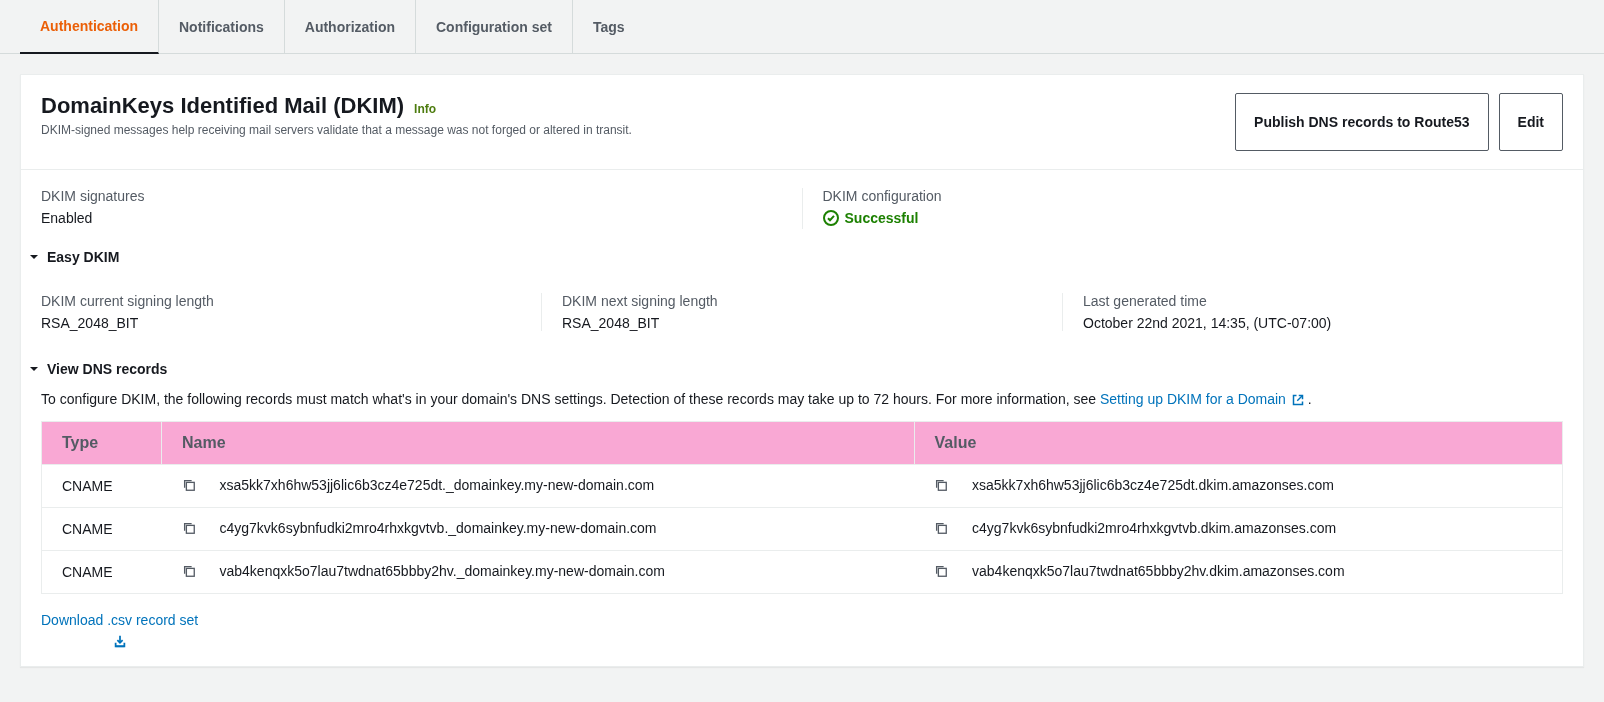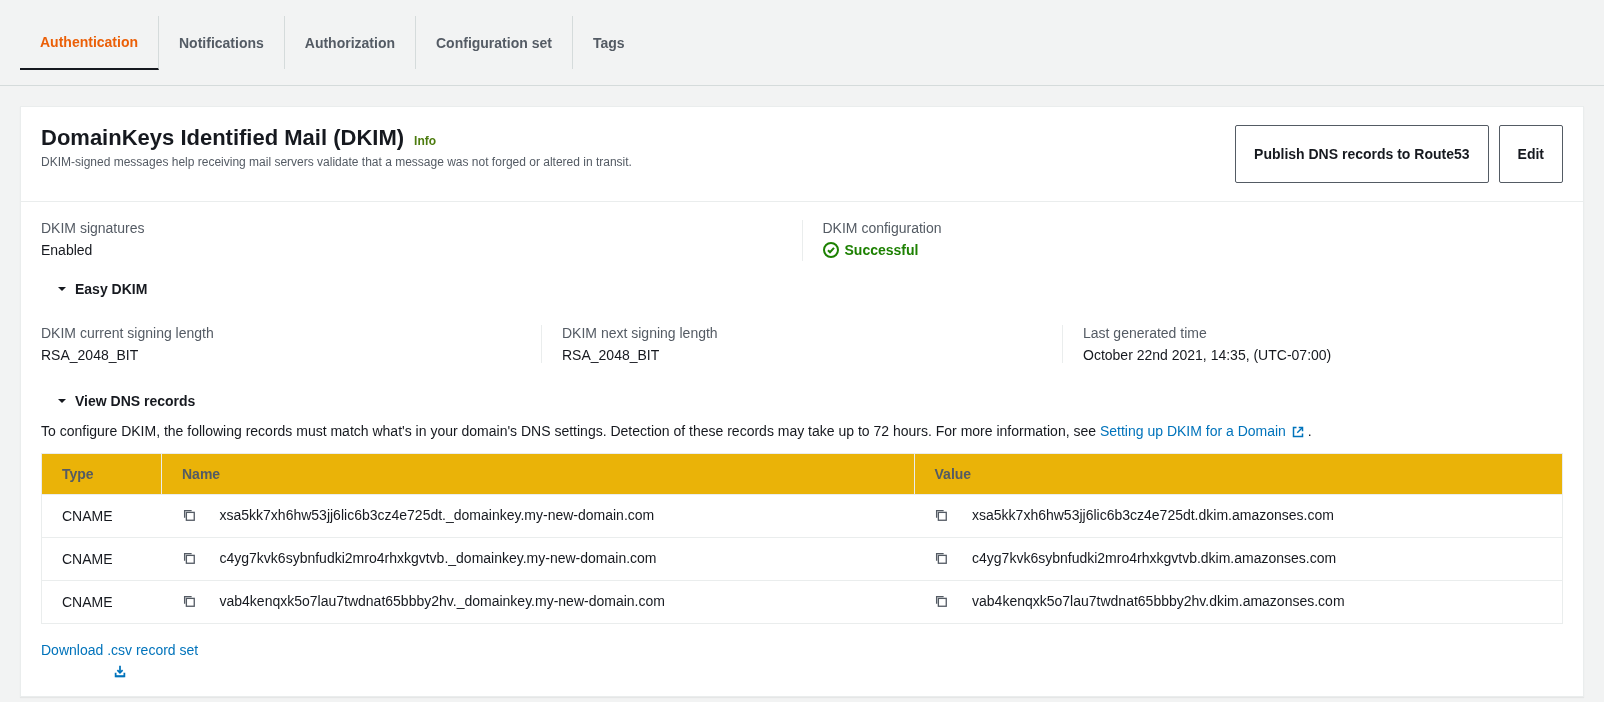--- a/index.html
+++ b/index.html
@@ -11,21 +11,21 @@
     font-size: 14px;
   }
   .page {
     padding: 0 20px 20px 20px;
   }
   .tabs {
     display: flex;
     align-items: stretch;
     border-bottom: 1px solid #d5dbdb;
     margin: 0 -20px 20px -20px;
-    padding: 16px 20px;
+    padding: 0 20px;
   }
   .tab {
     padding: 18px 20px;
     font-size: 14px;
     color: #545b64;
     font-weight: 700;
     cursor: pointer;
     border-right: 1px solid #d5dbdb;
     display: flex;
     align-items: center;
@@ -106,21 +106,21 @@
     color: #16191f;
   }
   .status-success {
     color: #1d8102;
     font-weight: 700;
     display: inline-flex;
     align-items: center;
     gap: 6px;
   }
   .expandable {
-    padding: 10px 36px;
+    padding: 10px 8px;
     display: flex;
     align-items: center;
     gap: 8px;
     font-weight: 700;
     font-size: 14px;
     cursor: pointer;
   }
   .kv-row.three .kv { flex: 1; }
   .body-text {
     padding: 4px 20px 14px 20px;
@@ -130,24 +130,24 @@
   .link { color: #0073bb; cursor: pointer; }
   table.dns {
     width: calc(100% - 40px);
     margin: 0 20px;
     border-collapse: collapse;
     border: 1px solid #eaeded;
   }
   table.dns th {
     text-align: left;
     font-weight: 700;
-    font-size: 14px;
+    font-size: 16px;
     color: #545b64;
     padding: 12px 20px;
-    background: #eab308;
+    background: #f9a8d4;
     border-bottom: 1px solid #eaeded;
     border-left: 1px solid #eaeded;
   }
   table.dns th:first-child { border-left: none; }
   table.dns td {
     padding: 12px 20px;
     font-size: 14px;
     border-top: 1px solid #eaeded;
     vertical-align: middle;
   }

